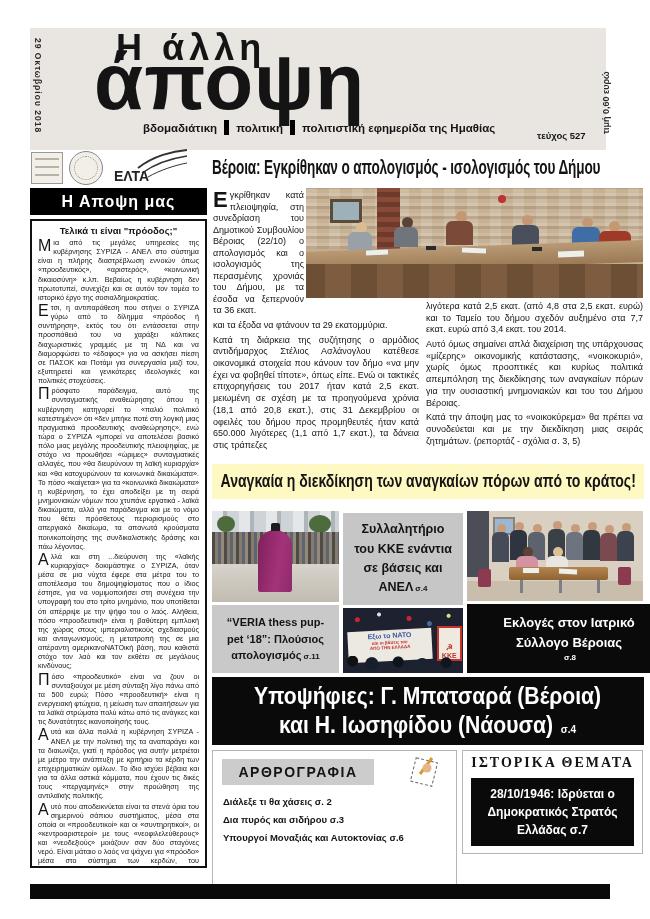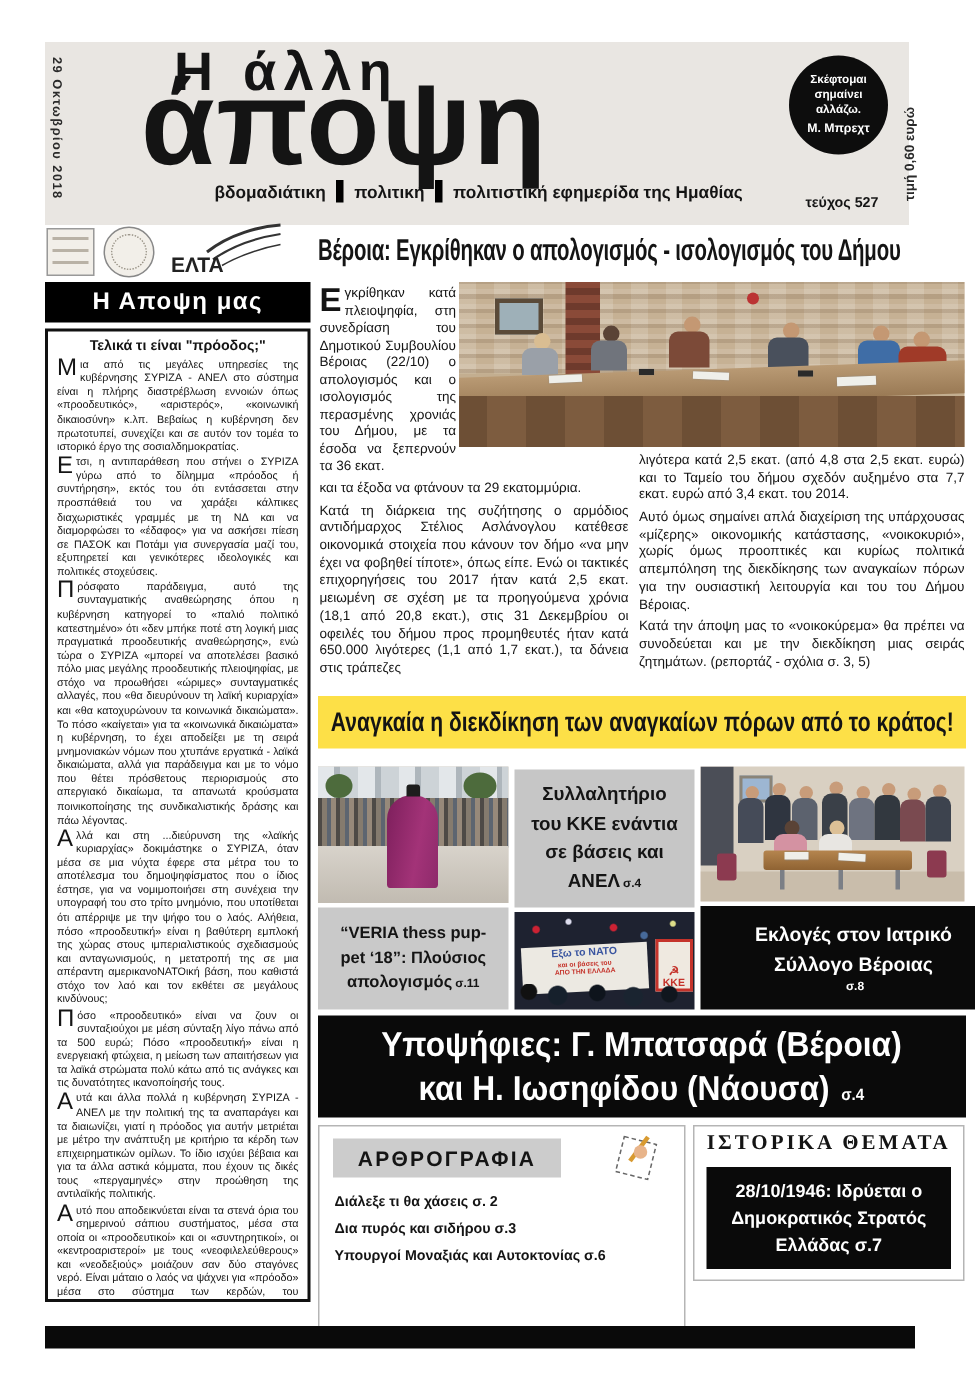--- a/index.html
+++ b/index.html
@@ -106,21 +106,21 @@
   .photo-group{left:467px;top:511px;width:176px;height:90px;background:#d9d0c2;}
   .gp-floor{position:absolute;left:0;bottom:0;width:100%;height:22%;background:#c9bdab;}
   .gp-panel{position:absolute;left:0;top:0;width:22px;height:66px;background:#4b4e57;}
   .gp-frame{position:absolute;left:26px;top:6px;width:18px;height:14px;background:#9db6d2;border:2px solid #8a8478;}
   .gp-table{position:absolute;left:24%;top:62%;width:56%;height:15%;
     background:linear-gradient(#b5854e,#8f6333);border-radius:2px;}
   .gp-leg{position:absolute;width:3px;height:13px;background:#7b7f86;}
   .gp-chair{position:absolute;width:13px;height:18px;background:#8c3a50;border-radius:2px;}
 
   
-  .gray-banner{left:212px;top:464px;width:432px;height:35px;background:#fde047;
+  .gray-banner{left:212px;top:464px;width:432px;height:35px;background:#fef9c3;
                display:flex;align-items:center;justify-content:center;overflow:hidden;}
   .gray-banner .cond{font-size:18px;font-weight:bold;--sx:.78;transform-origin:50% 50%;}
   .teaser{box-sizing:border-box;display:flex;flex-direction:column;align-items:center;justify-content:center;
           text-align:center;font-weight:bold;}
   .veria-box{left:212px;top:605px;width:127px;height:68px;background:#c9c9c9;font-size:11px;line-height:1.5;}
   .kke-box{left:343px;top:513px;width:120px;height:92px;background:#c6c6c6;font-size:12.5px;line-height:1.55;}
   .elect-box{left:467px;top:604px;width:204px;height:69px;background:#0a0a0a;color:#fff;font-size:13px;line-height:1.5;}
   .pgref{font-size:8px;font-weight:bold;margin-left:2px;}
   .cand-banner{left:212px;top:677px;width:432px;height:68px;background:#0a0a0a;color:#fff;
                display:flex;flex-direction:column;align-items:center;justify-content:center;overflow:hidden;}
@@ -144,26 +144,20 @@
 </head>
 <body>
 
 <div id="page">
 
   <div class="abs masthead">
     <div class="abs mast-t1" style="left:86px;top:2px;">Η άλλη</div>
     <div class="abs mast-t2" style="left:64px;top:14px;">άποψη</div>
     <div class="abs mast-sub" style="left:113px;top:92px;">
       <span>βδομαδιάτικη</span><span class="sep"></span><span>πολιτική</span><span class="sep"></span><span>πολιτιστική εφημερίδα της Ημαθίας</span>
-    </div>
-    <div class="abs quote-circle" style="left:496px;top:9px;">
-      <span>Σκέφτομαι</span>
-      <span>σημαίνει</span>
-      <span>αλλάζω.</span>
-      <span class="auth">Μ. Μπρεχτ</span>
     </div>
     <div class="abs issue" style="left:507px;top:102px;">τεύχος 527</div>
   </div>
   <div class="abs date-vert">29 Οκτωβρίου 2018</div>
   <div class="abs price-vert">τιμή 0,60 ευρώ</div>
 
   <div class="abs stamp-rect">
     <i style="top:5px;"></i>
     <i style="top:13px;"></i>
     <i style="top:21px;"></i>
@@ -224,21 +218,21 @@
     <span class="paper" style="left:120px;top:58px;width:10px;height:4px;background:#2a2a2a;"></span>
     <span class="paper" style="left:226px;top:59px;width:10px;height:4px;background:#2a2a2a;"></span>
   </div>
 
   <div class="abs colL">
     <p>και τα έξοδα να φτάνουν τα 29 εκατομμύρια.</p>
     <p>Κατά τη διάρκεια της συζήτησης ο αρμόδιος αντιδήμαρχος Στέλιος Ασλάνογλου κατέθεσε οικονομικά στοιχεία που κάνουν τον δήμο «να μην έχει να φοβηθεί τίποτε», όπως είπε. Ενώ οι τακτικές επιχορηγήσεις του 2017 ήταν κατά 2,5 εκατ. μειωμένη σε σχέση με τα προηγούμενα χρόνια (18,1 από 20,8 εκατ.), στις 31 Δεκεμβρίου οι οφειλές του δήμου προς προμηθευτές ήταν κατά 650.000 λιγότερες (1,1 από 1,7 εκατ.), τα δάνεια στις τράπεζες</p>
   </div>
   <div class="abs colR">
     <p>λιγότερα κατά 2,5 εκατ. (από 4,8 στα 2,5 εκατ. ευρώ) και το Ταμείο του δήμου σχεδόν αυξημένο στα 7,7 εκατ. ευρώ από 3,4 εκατ. του 2014.</p>
-    <p>Αυτό όμως σημαίνει απλά διαχείριση της υπάρχουσας «μίζερης» οικονομικής κατάστασης, «νοικοκυριό», χωρίς όμως προοπτικές και κυρίως πολιτικά απεμπόληση της διεκδίκησης των αναγκαίων πόρων για την ουσιαστική λειτουργία και του του Δήμου Βέροιας.</p>
+    <p>Αυτό όμως σημαίνει απλά διαχείριση της υπάρχουσας «μίζερης» οικονομικής κατάστασης, «νοικοκυριό», χωρίς όμως προοπτικές και κυρίως πολιτικά απεμπόληση της διεκδίκησης των αναγκαίων πόρων για την ουσιαστική μνημονιακών και του του Δήμου Βέροιας.</p>
     <p>Κατά την άποψη μας το «νοικοκύρεμα» θα πρέπει να συνοδεύεται και με την διεκδίκηση μιας σειράς ζητημάτων. (ρεπορτάζ - σχόλια σ. 3, 5)</p>
   </div>
 
   <div class="abs gray-banner">
     <span class="cond">Αναγκαία η διεκδίκηση των αναγκαίων πόρων από το κράτος!</span>
   </div>
 
   <div class="abs photo photo-veria">
     <div class="pp-sky"></div>
     <span class="pp-tree" style="left:4%;top:6%;width:18px;height:16px;"></span>

